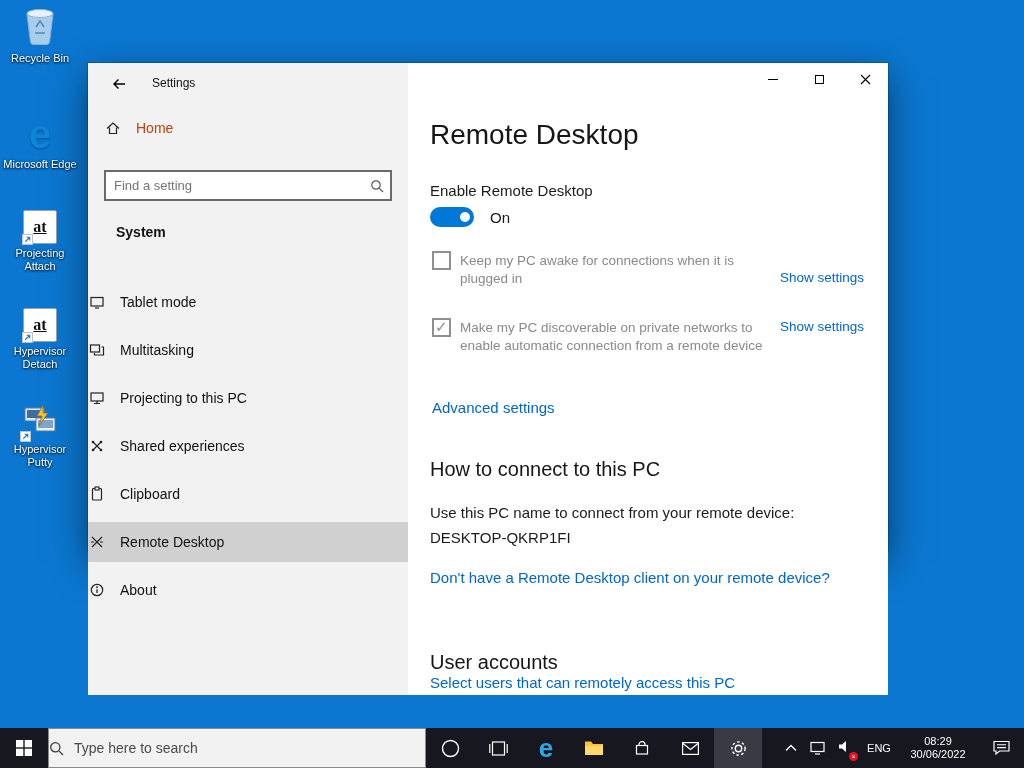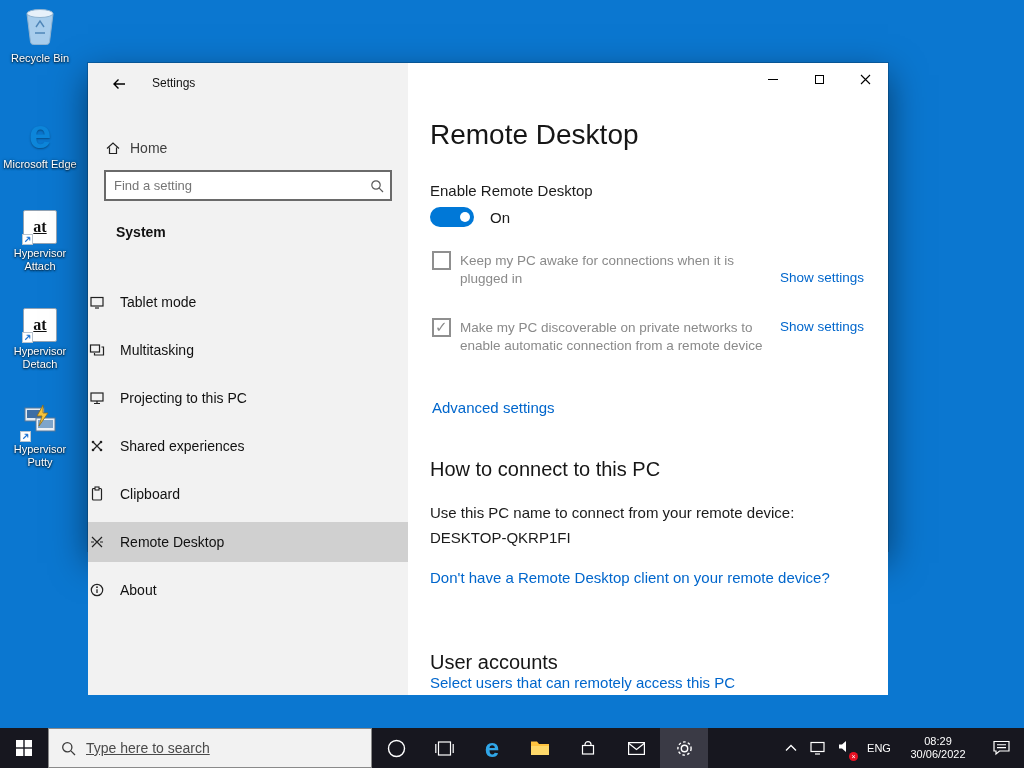--- a/index.html
+++ b/index.html
@@ -25,21 +25,21 @@
   .window { position:absolute; left:88px; top:63px; width:800px; height:488px; background:#fff;
             box-shadow:0 12px 34px rgba(0,0,0,.5),0 0 0 1px rgba(0,0,0,.18); }
   .sidebar { position:absolute; left:0; top:0; width:320px; height:632px; background:#f2f2f2; }
   .mainpane { position:absolute; left:320px; top:0; width:480px; height:632px; background:#fff; }
 
   .back-btn { position:absolute; left:14px; top:8px; width:34px; height:26px;
               display:flex; align-items:center; justify-content:center; cursor:pointer; }
   .window-title { position:absolute; left:64px; top:13px; font-size:12px; color:#111; }
 
   .home-row { position:absolute; left:16px; top:57px; width:288px; height:36px;
-              display:flex; align-items:flex-end; gap:8px; font-size:14px; color:#404040; cursor:pointer; }
+              display:flex; align-items:flex-start; gap:14px; font-size:14px; color:#c2410c; cursor:pointer; }
 
   .search-box { position:absolute; left:16px; top:107px; width:288px; height:31px; background:#fff;
                 border:2px solid #6a6a6a; display:flex; align-items:center;gap:48px; }
   .search-box input { flex:1; border:none; outline:none; height:100%; padding:0 8px; font-size:13px;
                       color:#333; background:transparent; font-family:inherit; }
   .search-ic { width:26px; display:flex; align-items:center; justify-content:center; }
 
   .section-label { position:absolute; left:28px; top:161px; font-size:14px; font-weight:bold; color:#111; }
 
   .nav { position:absolute; left:0; top:219px; width:320px; }
@@ -68,22 +68,22 @@
   .opt-label { position:absolute; left:52px; width:318px; font-size:13.5px; line-height:18px; color:#8a8a8a; }
   .show-settings { position:absolute; right:24px; font-size:13.5px; color:#0066cc; cursor:pointer; }
   .blue-link { color:#0066cc; cursor:pointer; }
   .section-heading { left:22px; font-size:20px; color:#161616; }
 
   
   .taskbar { position:absolute; left:0; bottom:0; width:1024px; height:40px; background:#17171f;
              display:flex; align-items:stretch; color:#fff; }
   .tb-btn { width:48px; display:flex; align-items:center; justify-content:center; cursor:pointer; }
   .tb-btn.active { background:#3a3a45; }
-  .tb-search { width:324px; background:#f2f2f2; border:1px solid #8a8a8a; display:flex; align-items:center;
-               gap:10px; padding-left:12px; font-size:14px; color:#4a4a4a; cursor:text;text-decoration:underline; }
+  .tb-search { width:378px; background:#f2f2f2; border:1px solid #8a8a8a; display:flex; align-items:center;
+               gap:10px; padding-left:0; font-size:14px; color:#4a4a4a; cursor:text; }
   .edge-tb { font-size:26px; font-weight:bold; color:#30a6e8; line-height:26px; }
   .tray { margin-left:auto; display:flex; align-items:center; height:100%; }
   .tray-item { height:100%; display:flex; align-items:center; justify-content:center; cursor:pointer; }
   .lang { width:38px; font-size:11px; }
   .clock { width:80px; flex-direction:column; font-size:11px; line-height:13px; text-align:center; }
   .vol-wrap { position:relative; }
   .mute-badge { position:absolute; right:-6px; bottom:-4px; width:9px; height:9px; border-radius:50%;
                 background:#e81123; color:#fff; font-size:7px; line-height:9px; text-align:center; }
 </style>
 </head>
@@ -113,21 +113,21 @@
     <div class="di-art">
       <div class="at-box">
           <span>at</span>
         <span class="shortcut">
           <svg width="9" height="9" viewBox="0 0 10 10">
               <path d="M2.5 7.5 L7.5 2.5 M7.5 2.5 H4 M7.5 2.5 V6" stroke="#1e73d4" stroke-width="1.2" fill="none"></path>
             </svg>
         </span>
       </div>
     </div>
-    <div class="lbl">Hypervisor Attach</div>
+    <div class="lbl">Projecting Attach</div>
   </div>
 
   <div class="dicon" style="left:1px;top:308px">
     <div class="di-art">
       <div class="at-box">
           <span>at</span>
         <span class="shortcut">
           <svg width="9" height="9" viewBox="0 0 10 10">
               <path d="M2.5 7.5 L7.5 2.5 M7.5 2.5 H4 M7.5 2.5 V6" stroke="#1e73d4" stroke-width="1.2" fill="none"></path>
             </svg>

